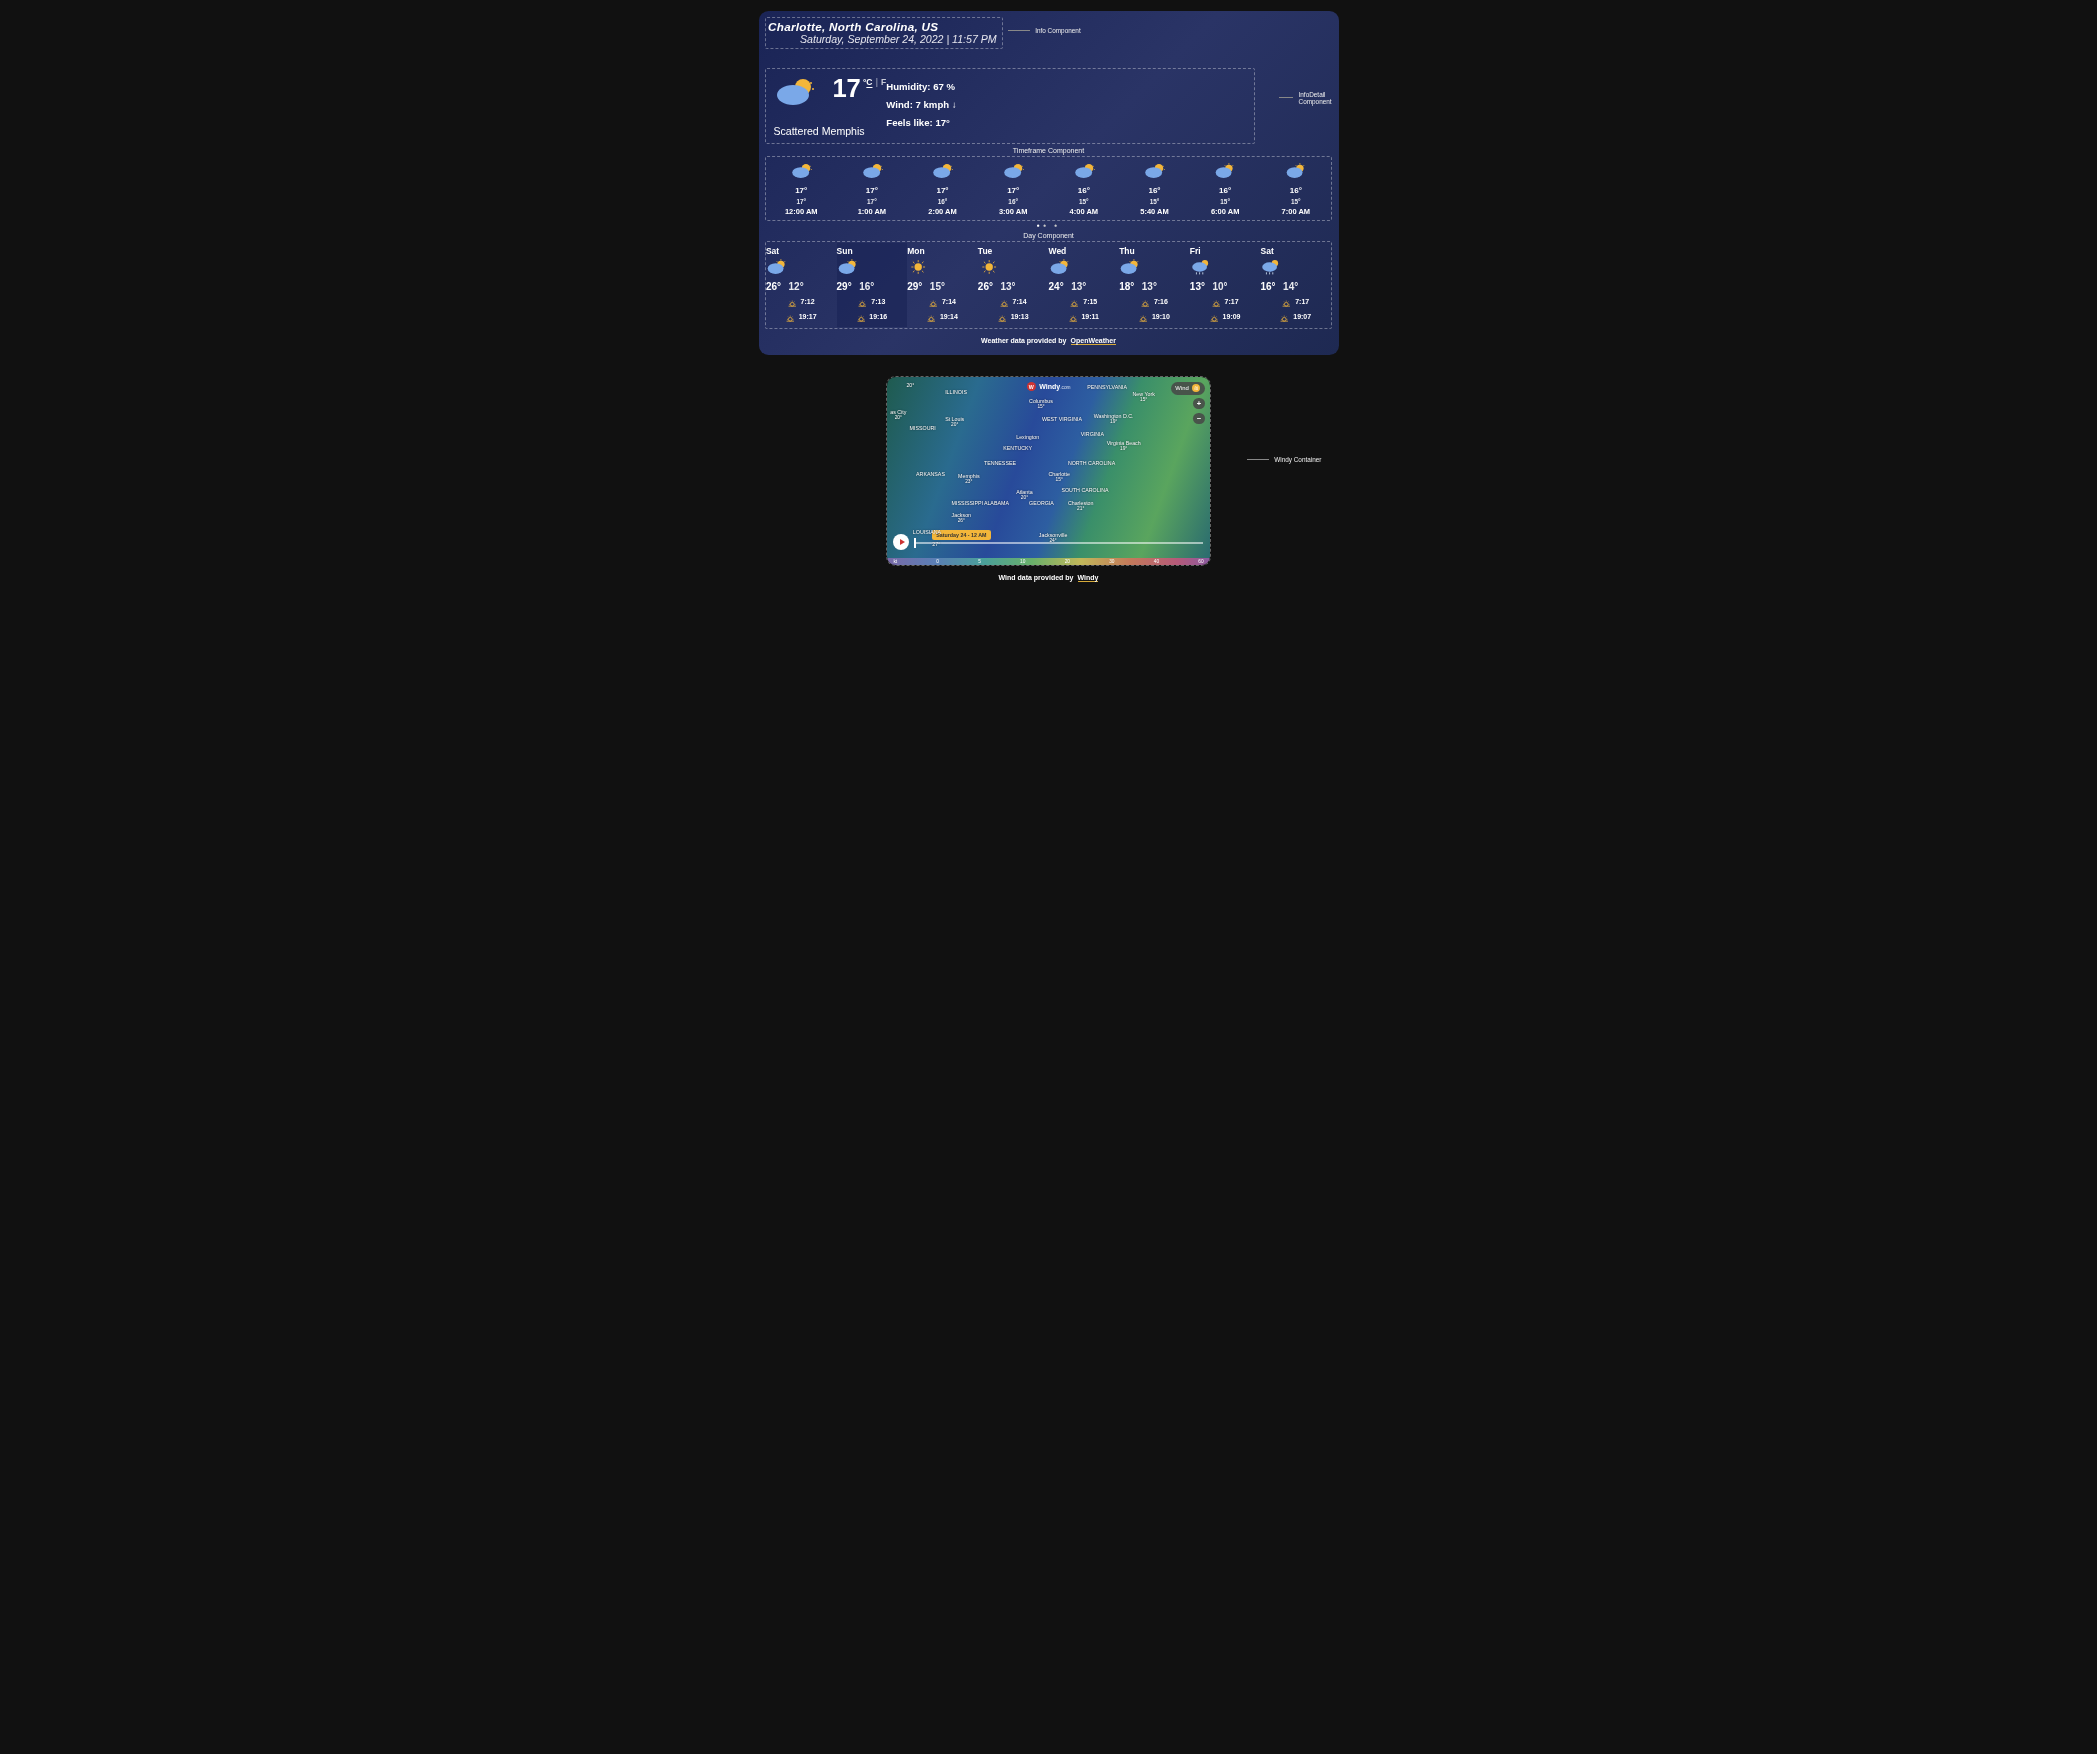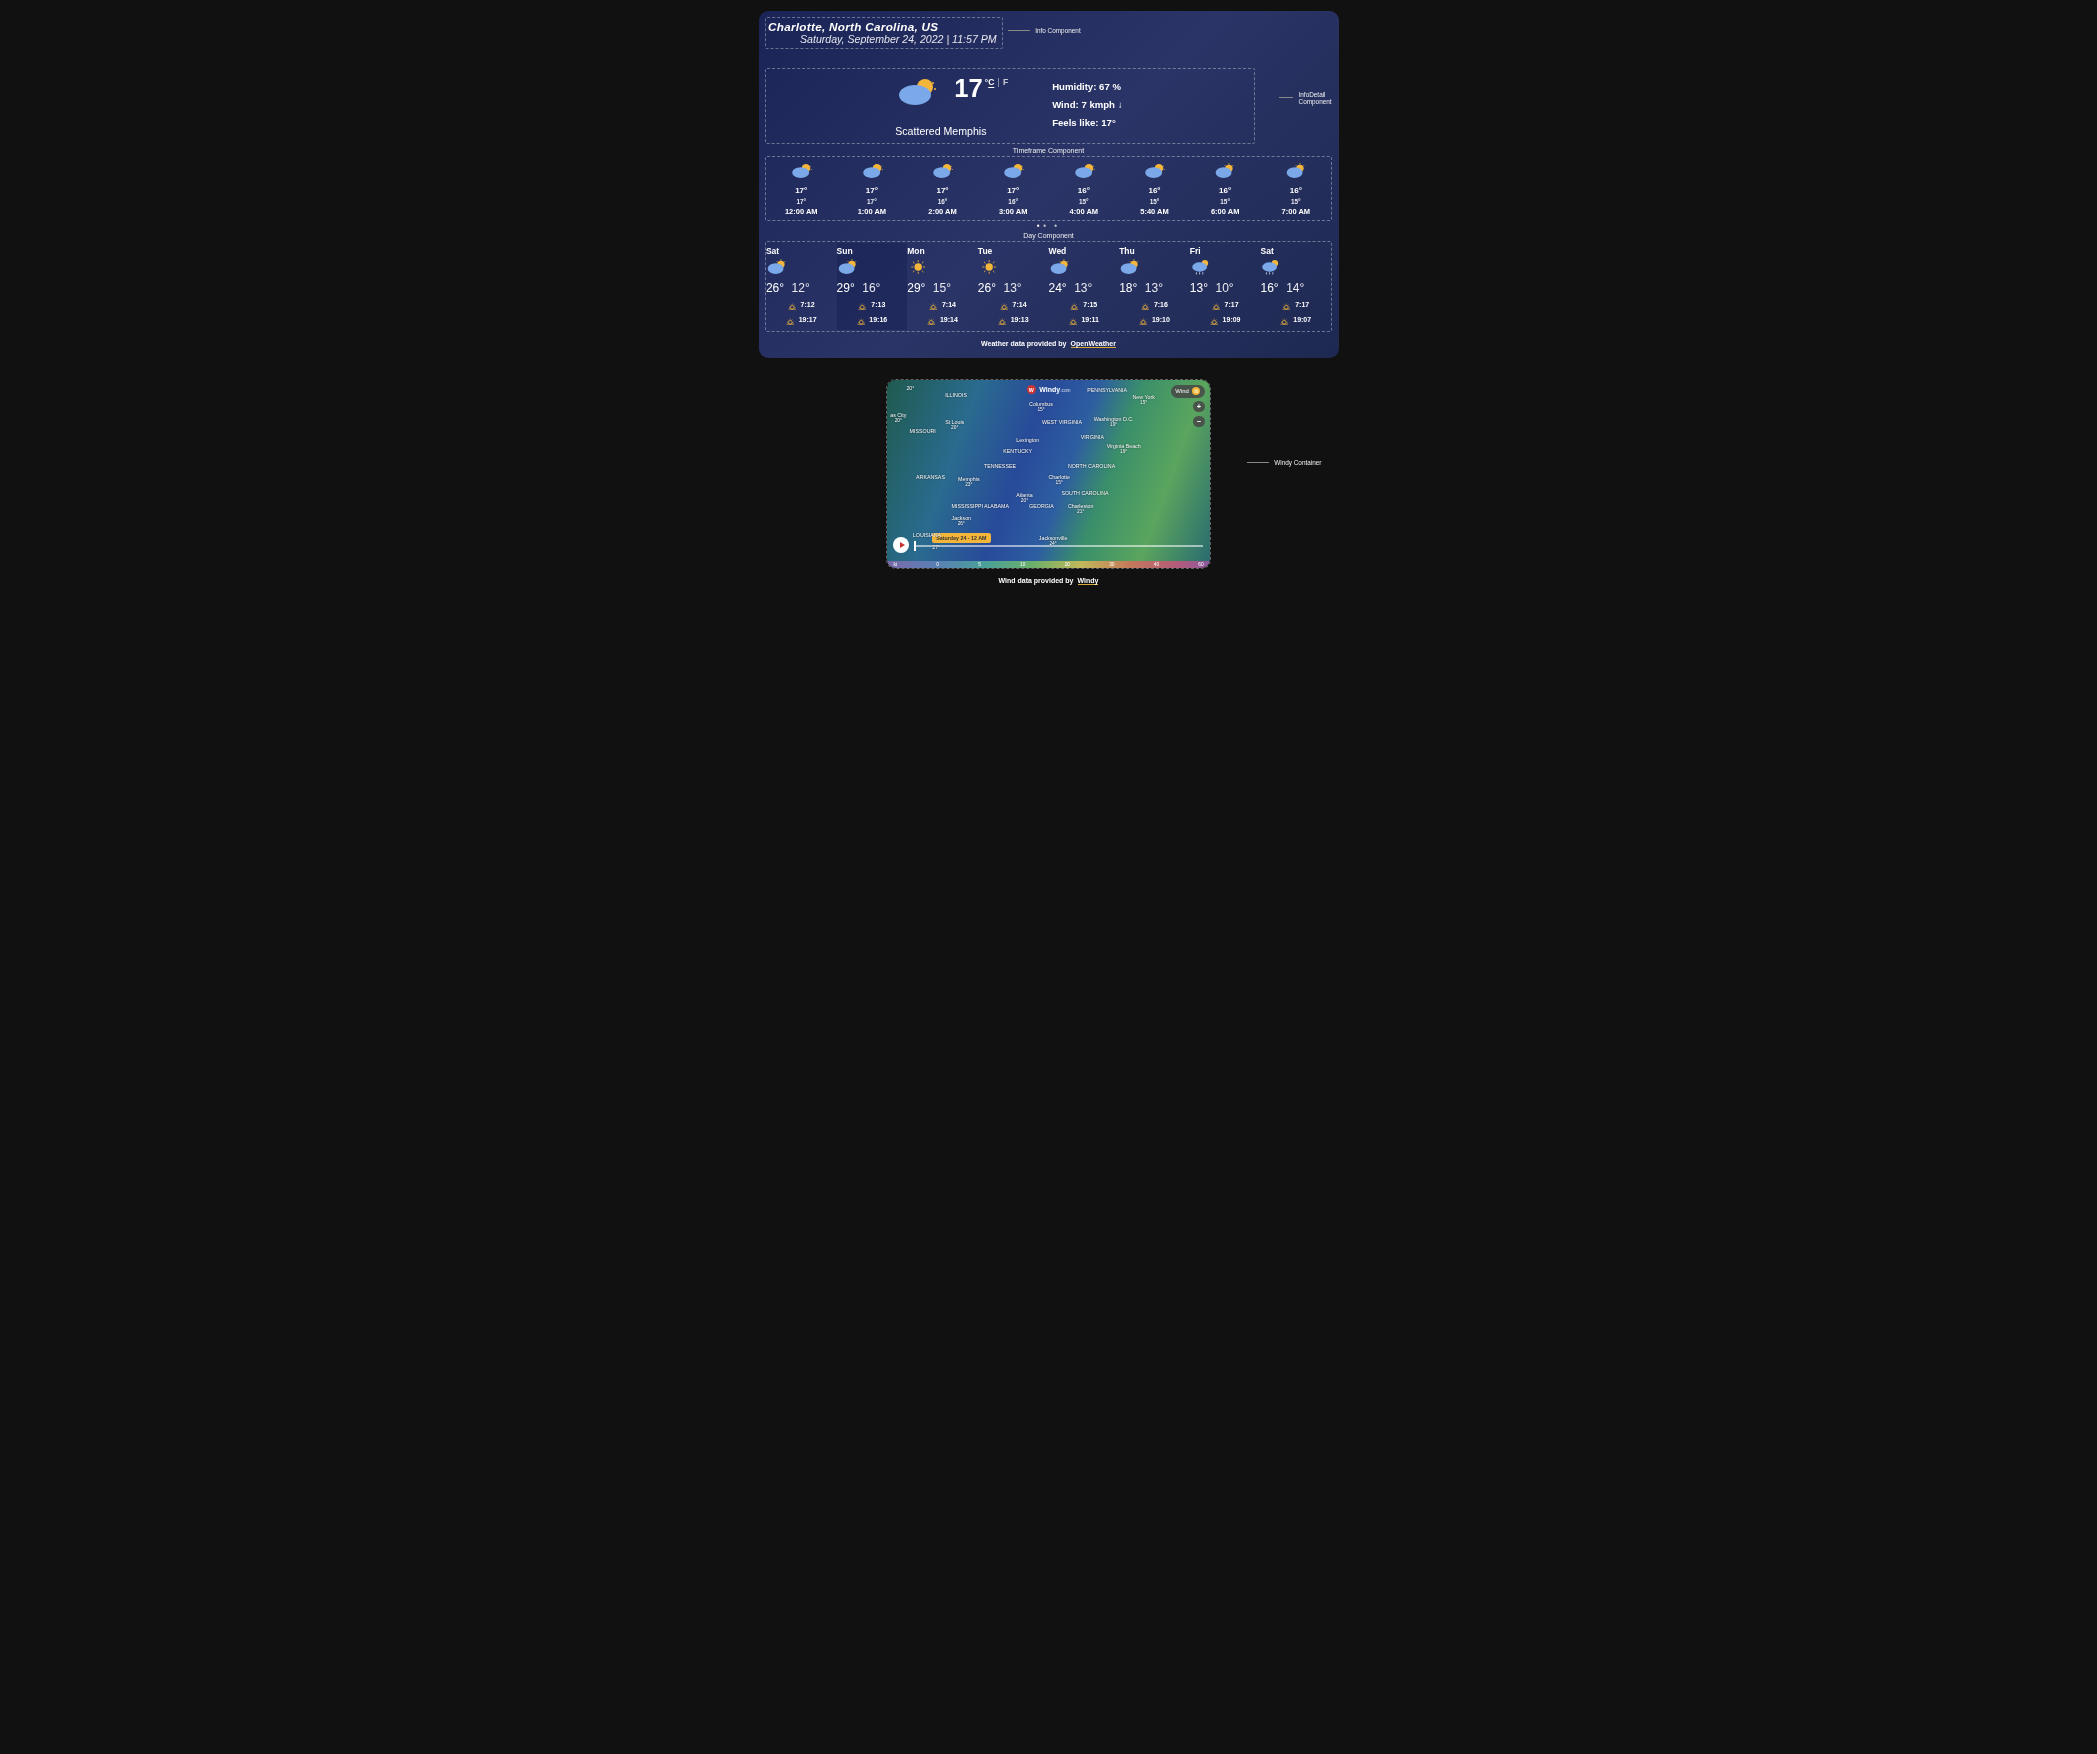--- a/index.html
+++ b/index.html
@@ -34,26 +34,25 @@
     letter-spacing: 0.3px;
   }
   .datetime {
     font-size: 10.6px;
     font-weight: 500;
     color: #e6e6ee;
     margin-left: 32px;
   }
   .info-detail {
     display: flex;
-    justify-content: center;
+    justify-content: flex-start;
     align-items: center;
     margin-top: 14px;
     padding: 5.3px 9.6px 6.4px 7.5px;
     width: 490px;
-    gap: 44px;
   }
   .left-detail {
     display: flex;
     flex-direction: column;
     gap: 4.3px;
   }
   .temp-row {
     display: flex;
     align-items: flex-start;
     gap: 15px;
@@ -113,21 +112,21 @@
     padding: 1.1px 0;
   }
   .day-col {
     flex: 1;
     text-align: left;
     padding: 3.2px 0 5.3px 0;
   }
   .day-col.selected { background: rgba(30,40,90,0.9); }
   .day-name { font-size: 8.5px; font-weight: 700; }
   .day-col svg { width: 22.4px; height: 18px; margin-top: 2.1px; }
-  .day-temps { font-size: 12px; font-weight: 400; margin-top: 3.2px; }
+  .day-temps { font-size: 10px; font-weight: 700; margin-top: 3.2px; }
   .day-temps span + span { margin-left: 7.5px; opacity: 0.9; }
   .sun-row {
     display: flex;
     justify-content: center;
     align-items: center;
     gap: 4.3px;
     font-size: 7px;
     font-weight: 700;
     margin-top: 4.3px;
   }

